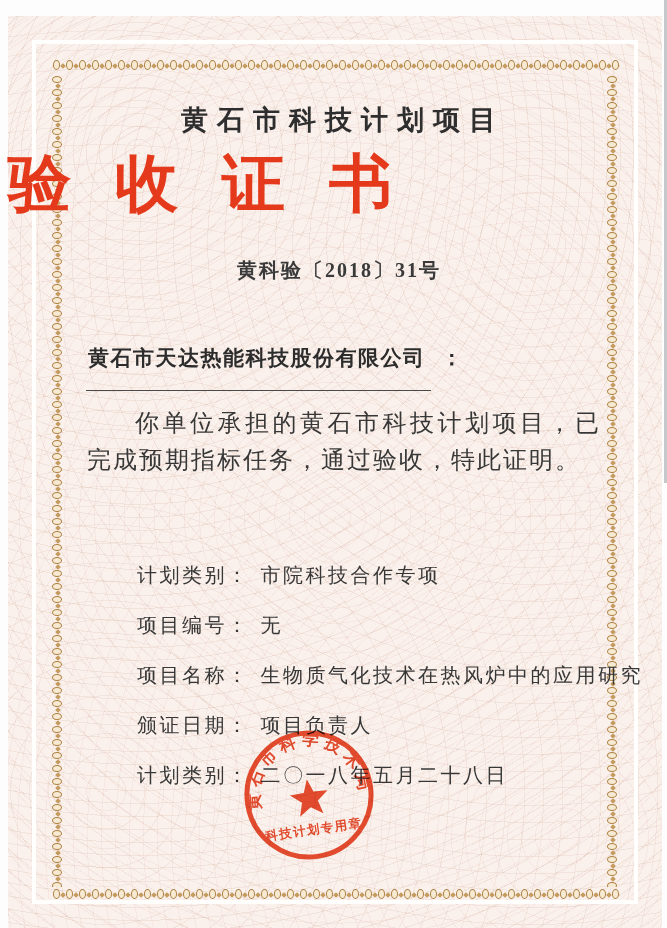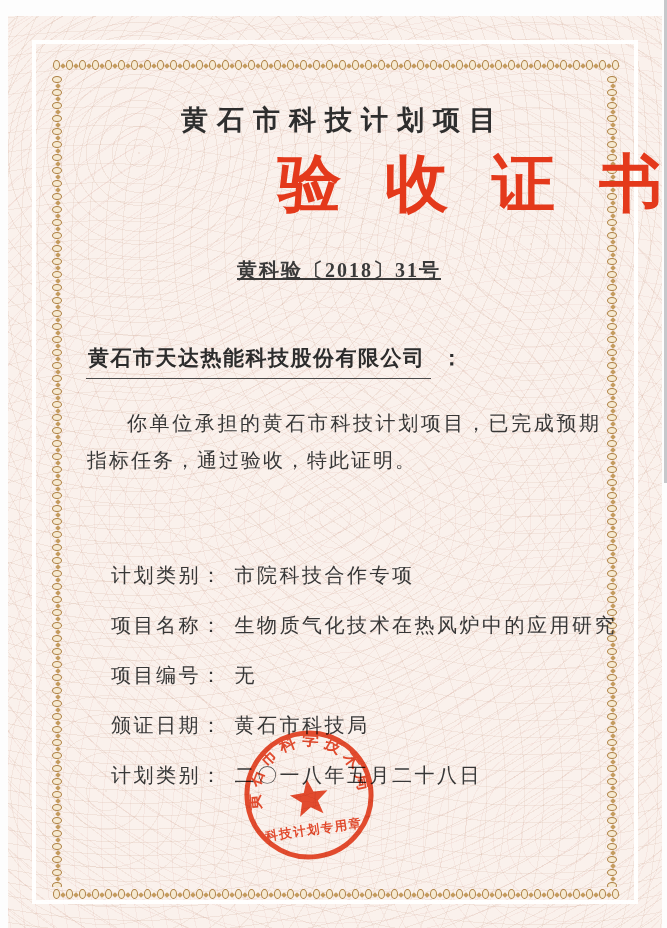--- a/index.html
+++ b/index.html
@@ -53,40 +53,40 @@
     background:#c59c5f;transform:rotate(45deg);
   }
   
   .content{position:absolute;inset:0;}
   .program-title{
     position:absolute;top:86px;left:0;right:0;text-align:center;
     font-family:"Liberation Sans","DejaVu Sans",sans-serif;
     font-size:27px;font-weight:bold;color:#2e2e2e;letter-spacing:9px;padding-left:16px;
   }
   .main-title{
-    position:absolute;top:134px;left:0;right:0;text-align:right;
+    position:absolute;top:134px;left:0;right:0;text-align:left;
     font-size:63px;font-weight:bold;color:#e4391b;line-height:1.1;
   }
   .main-title span{letter-spacing:44px;margin-right:-44px;}
   .doc-number{
     position:absolute;top:241px;left:8px;right:0;text-align:center;
-    font-size:20px;font-weight:600;color:#3a3a3a;letter-spacing:2px;text-decoration:underline;
+    font-size:20px;font-weight:600;color:#3a3a3a;letter-spacing:2px;
   }
   .recipient{
     position:absolute;top:328px;left:78px;
     font-size:21px;font-weight:bold;color:#2c2c2c;letter-spacing:1.5px;
   }
-  .recipient .name{border-bottom:1.5px solid #4a4a4a;padding:0 5px 8px 2px;}
+  .recipient .name{border-bottom:1.5px solid #4a4a4a;padding:0 5px 20px 2px;}
   .recipient .punct{margin-left:4px;}
   .body-par{
     position:absolute;top:389px;left:79px;width:514px;margin:0;
-    font-size:20px;line-height:37px;color:#373737;font-weight:500;
+    font-size:24px;line-height:37px;color:#373737;font-weight:500;
     letter-spacing:2px;text-indent:2em;text-align:justify;
   }
-  .fields{position:absolute;top:549px;left:103px;}
+  .fields{position:absolute;top:549px;left:129px;}
   .field-row{
     height:20px;line-height:20px;margin-bottom:30px;
     font-size:20px;color:#373737;font-weight:500;letter-spacing:2.5px;
     white-space:nowrap;
   }
   .field-row.last{margin-top:4px;}
   .field-row .value{margin-left:11px;}
   
   .stamp{
     position:absolute;left:233px;top:711px;width:136px;height:136px;
@@ -339,27 +339,27 @@
         <span class="punct">：</span>
       </div>
 
       <p class="body-par">你单位承担的黄石市科技计划项目，已完成预期指标任务，通过验收，特此证明。</p>
 
       <div class="fields">
         <div class="field-row">
           <span class="label">计划类别：</span><span class="value">市院科技合作专项</span>
         </div>
         <div class="field-row">
+          <span class="label">项目编号：</span><span class="value">无</span>
+        </div>
+        <div class="field-row">
           <span class="label">项目名称：</span><span class="value">生物质气化技术在热风炉中的应用研究</span>
         </div>
         <div class="field-row">
-          <span class="label">项目编号：</span><span class="value">无</span>
-        </div>
-        <div class="field-row">
-          <span class="label">颁证日期：</span><span class="value">黄石市科技局</span>
+          <span class="label">颁证日期：</span><span class="value">项目负责人</span>
         </div>
         <div class="field-row last">
           <span class="label">计划类别：</span><span class="value">二〇一八年五月二十八日</span>
         </div>
       </div>
 
       <svg class="stamp" viewBox="0 0 136 136" xmlns="http://www.w3.org/2000/svg">
         <defs>
           <path id="arcpath" d="M 21 85.1 A 50 50 0 1 1 115 85.1" fill="none"></path>
         </defs>

